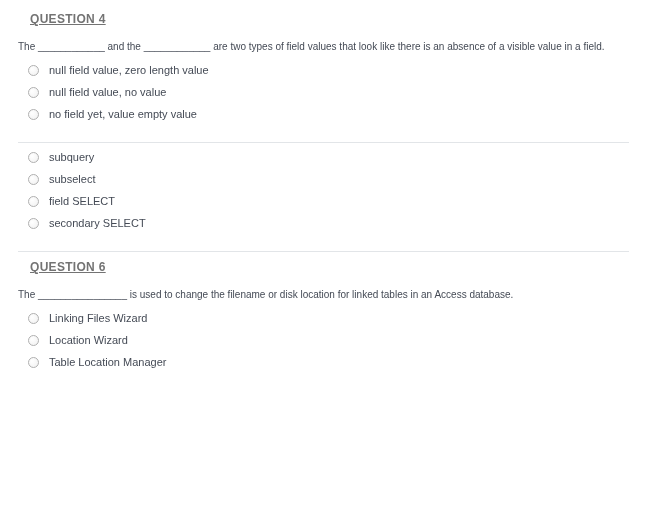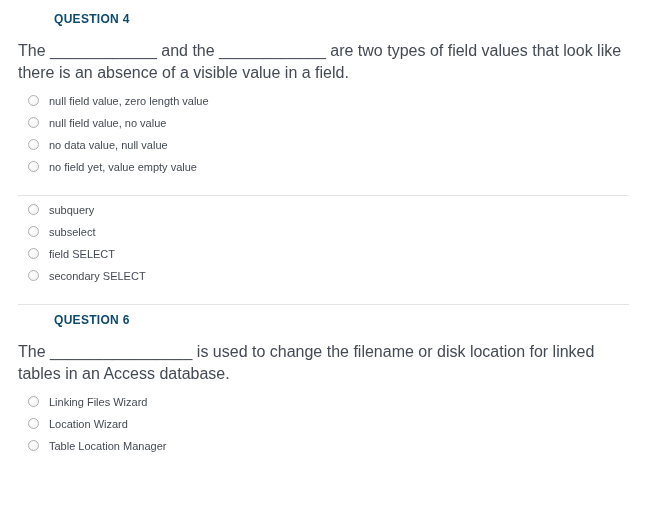--- a/index.html
+++ b/index.html
@@ -14,27 +14,28 @@
   .page {
     padding: 4px 18px 20px 18px;
     box-sizing: border-box;
   }
   .question-block {
     margin-top: 0;
     margin-bottom: 0;
   }
   .q-title {
     font-weight: 700;
-    color: #0c4a6e;
+    color: #737373;
     font-size: 12px;
     letter-spacing: 0.3px;
-    margin: 8px 0 14px 36px;
+    margin: 8px 0 14px 12px;
+    text-decoration: underline;
   }
   .q-prompt {
-    font-size: 16px;
+    font-size: 10px;
     color: #444a55;
     margin: 0 0 10px 0;
     line-height: 1.4;
   }
   .options {
     margin: 0 0 0 10px;
     padding: 0;
   }
   .option {
     display: flex;
@@ -70,24 +71,20 @@
     <div class="q-title">QUESTION 4</div>
     <div class="q-prompt">The ____________ and the ____________ are two types of field values that look like there is an absence of a visible value in a field.</div>
     <div class="options">
       <div class="option">
         <span class="radio"></span>
         <span class="opt-label">null field value, zero length value</span>
       </div>
       <div class="option">
         <span class="radio"></span>
         <span class="opt-label">null field value, no value</span>
-      </div>
-      <div class="option">
-        <span class="radio"></span>
-        <span class="opt-label">no data value, null value</span>
       </div>
       <div class="option">
         <span class="radio"></span>
         <span class="opt-label">no field yet, value empty value</span>
       </div>
     </div>
   </div>
 
   <hr class="divider">
 

